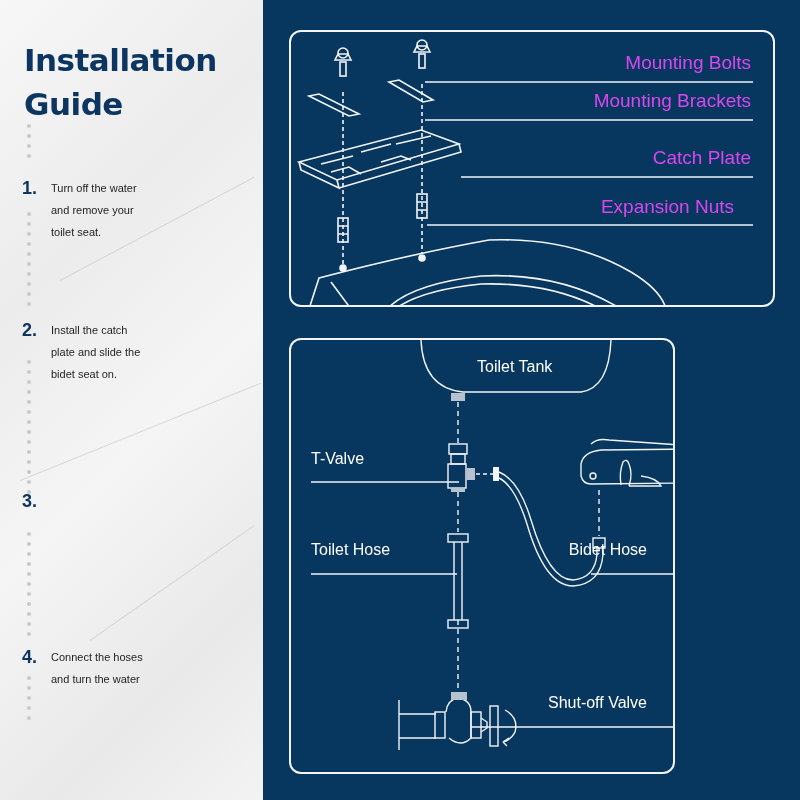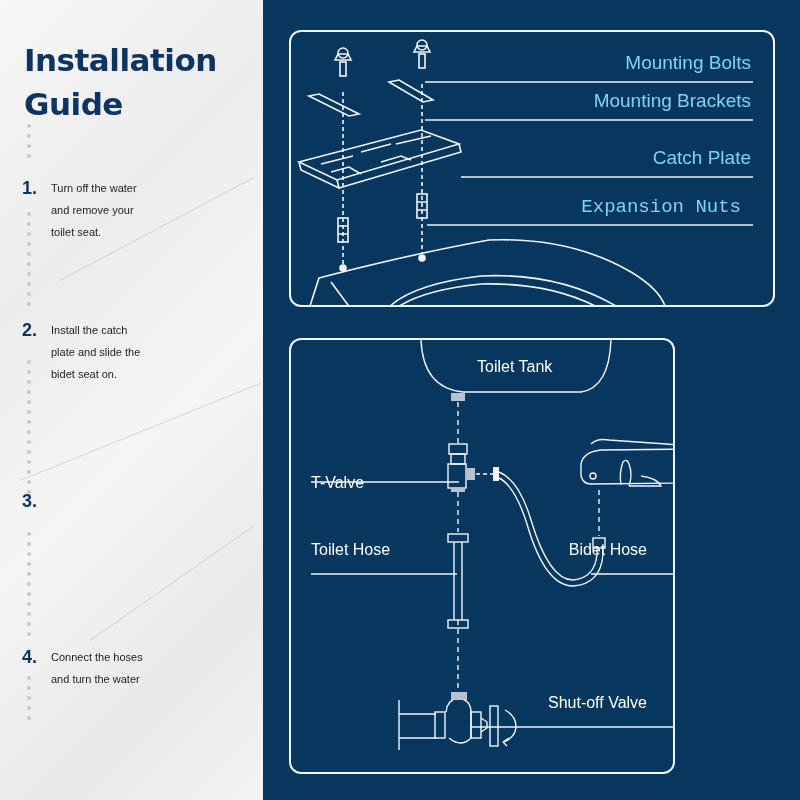--- a/index.html
+++ b/index.html
@@ -21,21 +21,21 @@
   .dot { width: 4px; height: 4px; border-radius: 50%; background: #c9c9c9; margin-bottom: 6px; }
   .step { position: absolute; left: 22px; display: flex; }
   .step-num { font-weight: bold; color: #0d3562; font-size: 18px; width: 29px; line-height: 22px; }
   .step-text { font-size: 11px; color: #1e1e1e; line-height: 22px; width: 190px; }
 
   .right { position: absolute; left: 263px; top: 0; width: 537px; height: 800px; background: #07375f; }
   .panel { position: absolute; border: 2.5px solid #f2f4f7; border-radius: 12px; overflow: hidden; }
   .panel-top { left: 26px; top: 30px; width: 486px; height: 277px; }
   .panel-bottom { left: 26px; top: 338px; width: 386px; height: 436px; }
   .panel svg { position: absolute; left: 0; top: 0; }
-  .lbl { position: absolute; color: #7dd3fc; font-size: 19px; white-space: nowrap; }
+  .lbl { position: absolute; color: #d946ef; font-size: 19px; white-space: nowrap; }
   .lbl-sm { position: absolute; color: #ffffff; font-size: 16px; white-space: nowrap; }
 </style>
 </head>
 <body>
 
 <div class="left">
   <div class="vein" style="left:60px;top:280px;width:220px;transform:rotate(-28deg);"></div>
   <div class="vein" style="left:20px;top:480px;width:260px;transform:rotate(-22deg);"></div>
   <div class="vein" style="left:90px;top:640px;width:200px;transform:rotate(-35deg);"></div>
 
@@ -176,21 +176,21 @@
 
         <path d="M134 50 L462 50" stroke-width="1.3"></path>
         <path d="M134 88 L462 88" stroke-width="1.3"></path>
         <path d="M170 145 L462 145" stroke-width="1.3"></path>
         <path d="M136 193 L462 193" stroke-width="1.3"></path>
       </g>
     </svg>
     <div class="lbl" style="right:22px;top:20px;">Mounting Bolts</div>
     <div class="lbl" style="right:22px;top:58px;">Mounting Brackets</div>
     <div class="lbl" style="right:22px;top:115px;">Catch Plate</div>
-    <div class="lbl" style="right:32px;top:164px;font-family:Liberation Mono, monospace;">Expansion Nuts</div>
+    <div class="lbl" style="right:39px;top:164px;">Expansion Nuts</div>
   </div>
 
   <div class="panel panel-bottom">
     <svg width="486" height="436" viewBox="0 0 486 436">
       <g fill="none" stroke="#f2f4f7" stroke-width="1.4">
 
         <path d="M130 0 Q132 48 172 52 L290 52 Q318 48 320 0"></path>
         <rect x="160" y="53" width="14" height="8" fill="#b8c2cf" stroke="none"></rect>
 
         <path d="M167 62 L167 104" stroke-dasharray="5 4"></path>
@@ -239,18 +239,18 @@
           <path d="M212 402 L218 398 M212 402 L216 406"></path>
         </g>
 
         <path d="M20 142 L168 142" stroke-width="1.3"></path>
         <path d="M20 234 L166 234" stroke-width="1.3"></path>
         <path d="M300 234 L460 234" stroke-width="1.3"></path>
         <path d="M180 387 L460 387" stroke-width="1.3"></path>
       </g>
     </svg>
     <div class="lbl-sm" style="left:186px;top:18px;">Toilet Tank</div>
-    <div class="lbl-sm" style="left:20px;top:110px;margin-top:24px;">T-Valve</div>
+    <div class="lbl-sm" style="left:20px;top:110px;">T-Valve</div>
     <div class="lbl-sm" style="left:20px;top:201px;">Toilet Hose</div>
     <div class="lbl-sm" style="right:26px;top:201px;">Bidet Hose</div>
     <div class="lbl-sm" style="right:26px;top:354px;">Shut-off Valve</div>
   </div>
 </div>
 
 </body></html>

